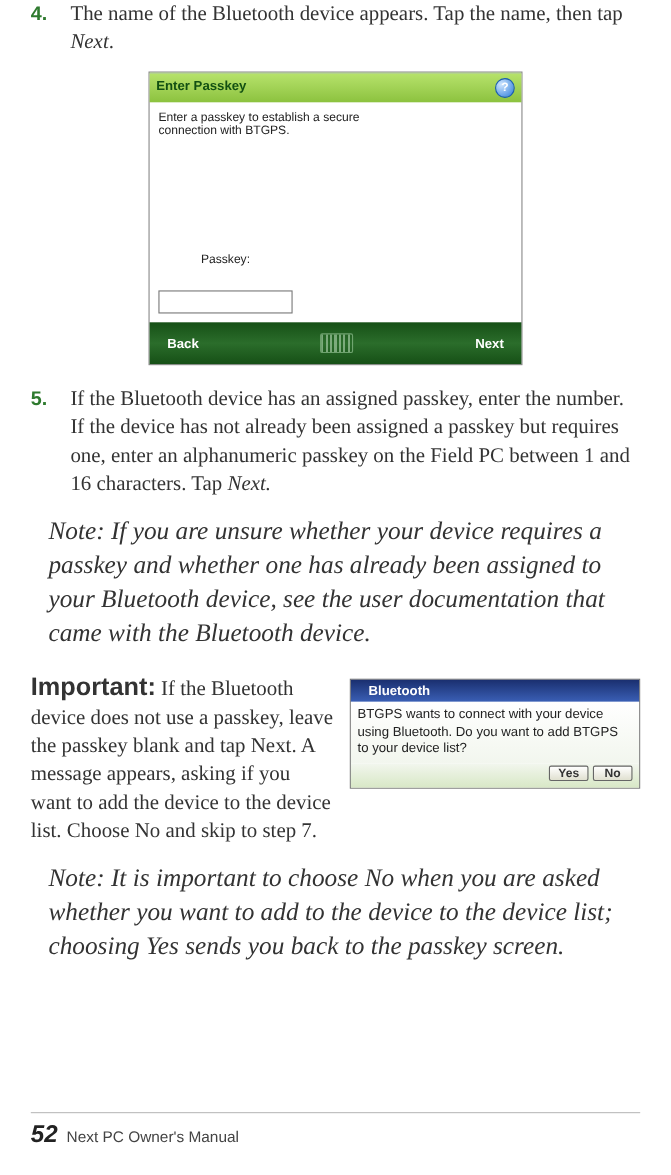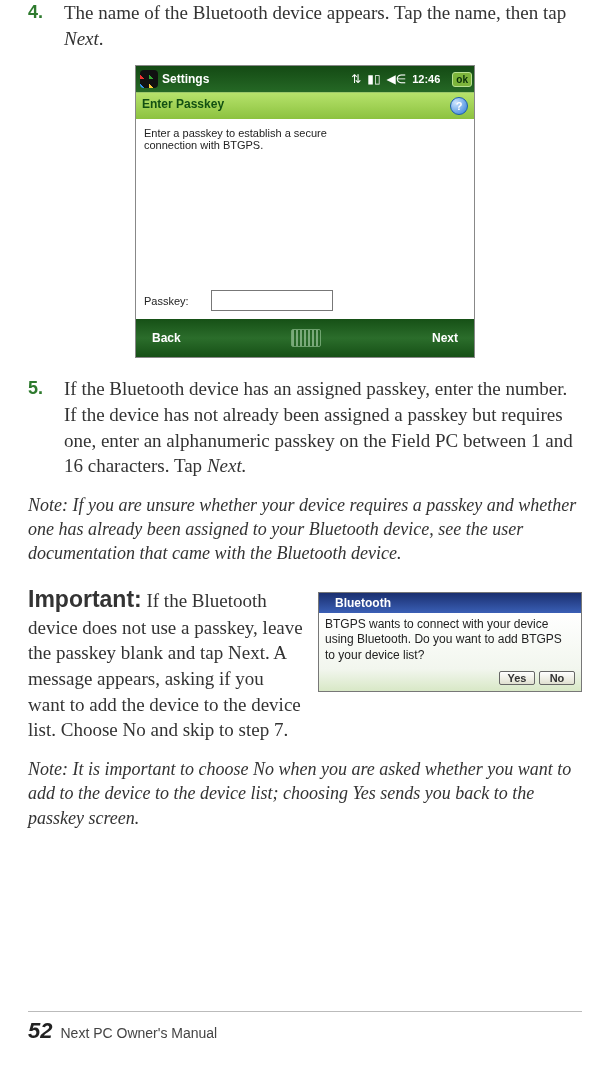--- a/index.html
+++ b/index.html
@@ -28,23 +28,23 @@
   .step-num {
     font-weight: 700;
     color: #2e7a2e;
     min-width: 20px;
     font-family: Arial, Helvetica, sans-serif;
     font-size: 18px;
   }
   .step-body .i { font-style: italic; }
   .note-ital {
     font-style: italic;
-    font-size: 18px;
+    font-size: 23px;
     line-height: 1.35;
-    margin: 14px 0 18px 0;
+    margin: 14px 0 18px 16px;
   }
   .imp-row {
     display: flex;
     gap: 14px;
     align-items: flex-start;
     margin-bottom: 14px;
   }
   .imp-text {
     flex: 1;
     font-size: 19px;
@@ -116,21 +116,21 @@
   .dev-body {
     padding: 8px 8px 4px 8px;
     font-size: 11px;
     color:#222;
     height: 200px;
     box-sizing: border-box;
     position: relative;
   }
   .passkey-row {
     position:absolute; left:8px; bottom:8px;
-    display:flex; align-items:center; gap:22px;
+    display:flex; align-items:center; gap:22px;flex-direction:column;
   }
   .passkey-input {
     width: 120px; height: 19px;
     border:1px solid #777;
     background:#fff;
   }
   .dev-bottom {
     background: linear-gradient(#165016,#2b6d2b,#165016);
     color:#fff;
     display:flex; align-items:center; justify-content:space-between;
@@ -196,31 +196,20 @@
 <div class="page">
 
 <div class="step">
   <div class="step-num">4.</div>
   <div class="step-body">
     <span>The name of the Bluetooth device appears. Tap the name, then tap </span><span class="i">Next</span><span>.</span>
   </div>
 </div>
 
 <div class="device">
-  <div class="dev-topbar">
-    <span class="start-flag"></span>
-    <span class="dev-title">Settings</span>
-    <span class="status-icons">
-      <span class="ico">⇅</span>
-      <span class="ico">▮▯</span>
-      <span class="ico">◀∈</span>
-      <span>12:46</span>
-      <span class="ok-btn">ok</span>
-    </span>
-  </div>
   <div class="dev-sub">
     <span>Enter Passkey</span>
     <span class="help-ico">?</span>
   </div>
   <div class="dev-body">
     <div>Enter a passkey to establish a secure</div>
     <div>connection with BTGPS.</div>
     <div class="passkey-row">
       <span>Passkey:</span>
       <span class="passkey-input"></span>

